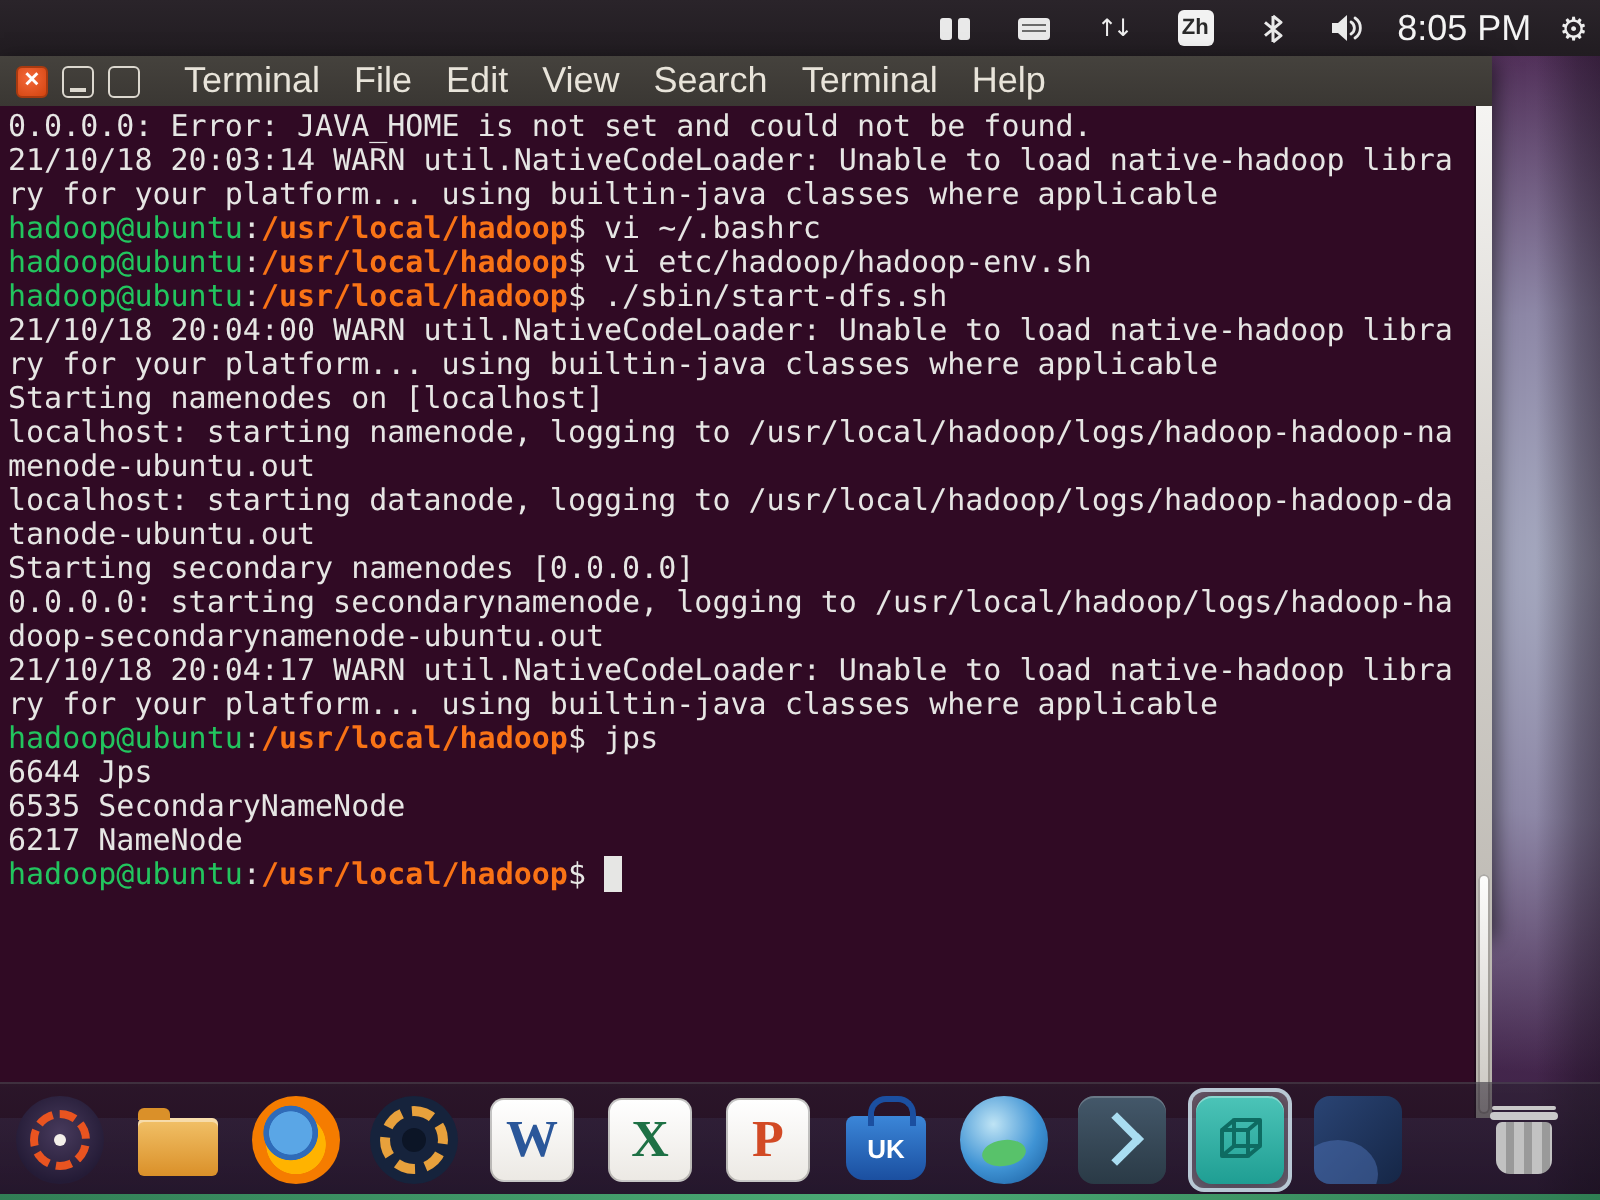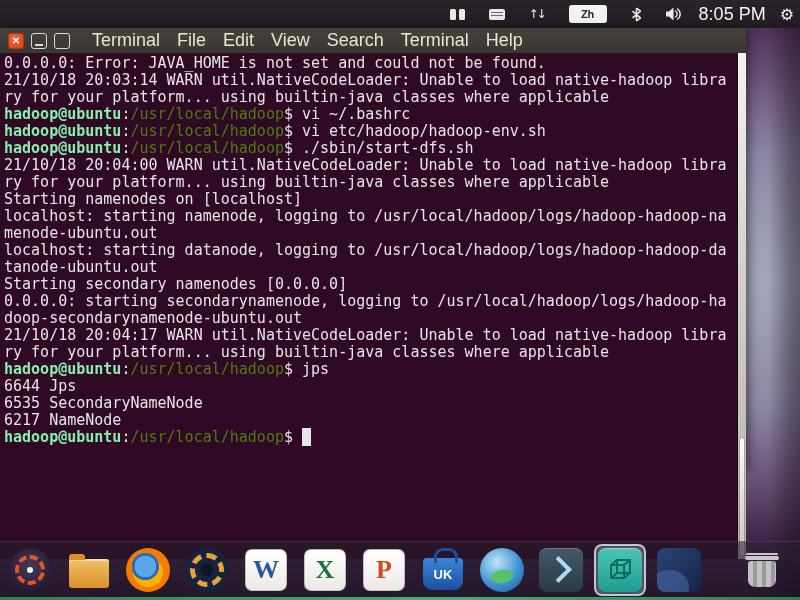--- a/index.html
+++ b/index.html
@@ -17,21 +17,21 @@
   .topbar { position:absolute; top:0; left:0; width:800px; height:28px;
     background:linear-gradient(#2a242a,#211c21); display:flex; align-items:center;
     justify-content:flex-end; padding-right:6px; color:#efefef; }
   .ti { display:inline-flex; align-items:center; justify-content:center; margin-left:24px; }
   .cards { display:inline-flex; gap:3px; }
   .cards i { width:6px; height:11px; background:#e9e9e9; border-radius:1.5px; }
   .kbd { width:16px; height:11px; background:#e9e9e9; border-radius:2px; position:relative; }
   .kbd::before { content:""; position:absolute; left:2px; right:2px; top:3px; height:1.5px;
     background:#6b6b6b; box-shadow:0 3px 0 #6b6b6b; }
   .updown { font-size:12px; letter-spacing:-2px; color:#eee; font-family:"DejaVu Sans", sans-serif; }
-  .zh-badge { width:38px; height:18px; background:#f2f2f2; color:#2a2a2a; border-radius:3px;
+  .zh-badge { width:18px; height:18px; background:#f2f2f2; color:#2a2a2a; border-radius:3px;
     font:bold 11px/18px "Liberation Sans",sans-serif; text-align:center; }
   .clock { font-size:18px; margin-left:16px; color:#f4f4f4; }
   .gear { font-family:"DejaVu Sans", sans-serif; font-size:16px; margin-left:14px; color:#ededed; }
 
   
   .window { position:absolute; top:28px; left:0; width:746px; height:439px;
     box-shadow:2px 3px 10px rgba(0,0,0,.55); }
   .menubar { height:25px; background:linear-gradient(#45423d,#3a3733); display:flex;
     align-items:center; padding:0 8px; }
   .winbtns { display:flex; gap:7px; align-items:center; margin-right:22px; }
@@ -42,22 +42,22 @@
   .wbtn.minimize, .wbtn.maximize { border:1.5px solid #dcd8cf; background:transparent; position:relative; }
   .wbtn.minimize::before { content:""; position:absolute; bottom:2px; left:3px; right:3px;
     height:2px; background:#dcd8cf; }
   .menu { display:flex; gap:17px; }
   .menu-item { color:#e8e4da; font-size:18px; cursor:default; }
 
   .termwrap { display:flex; height:506px; background:#300a24; }
   .terminal { flex:1; padding:2px 4px; font-family:"DejaVu Sans Mono", monospace;
     font-size:15px; line-height:17px; color:#e6e6e4; overflow:hidden; }
   .tline { white-space:pre; }
-  .c-g { color:#86efac; font-weight:bold; }
-  .c-b { color:#4d7c0f; font-weight:normal; }
+  .c-g { color:#22c55e; font-weight:normal; }
+  .c-b { color:#f97316; font-weight:bold; }
   .c-cursor { background:#e6e6e4; color:#300a24; }
   .scrollbar { width:9px; background:linear-gradient(180deg,#f5f4f2 0%,#d9d6d1 35%,#b4b0a9 100%);
     border-left:1px solid #20081a; position:relative; }
   .scroll-thumb { position:absolute; left:1px; right:1px; bottom:2px; height:120px;
     border-radius:4px; background:linear-gradient(180deg,#fdfdfc,#c9c5bf);
     box-shadow:inset 0 0 0 1px rgba(120,115,108,.6); }
 
   
   .dock { position:absolute; left:0; top:541px; width:800px; height:56px;
     background:linear-gradient(rgba(40,32,46,.55), rgba(22,16,28,.62));

